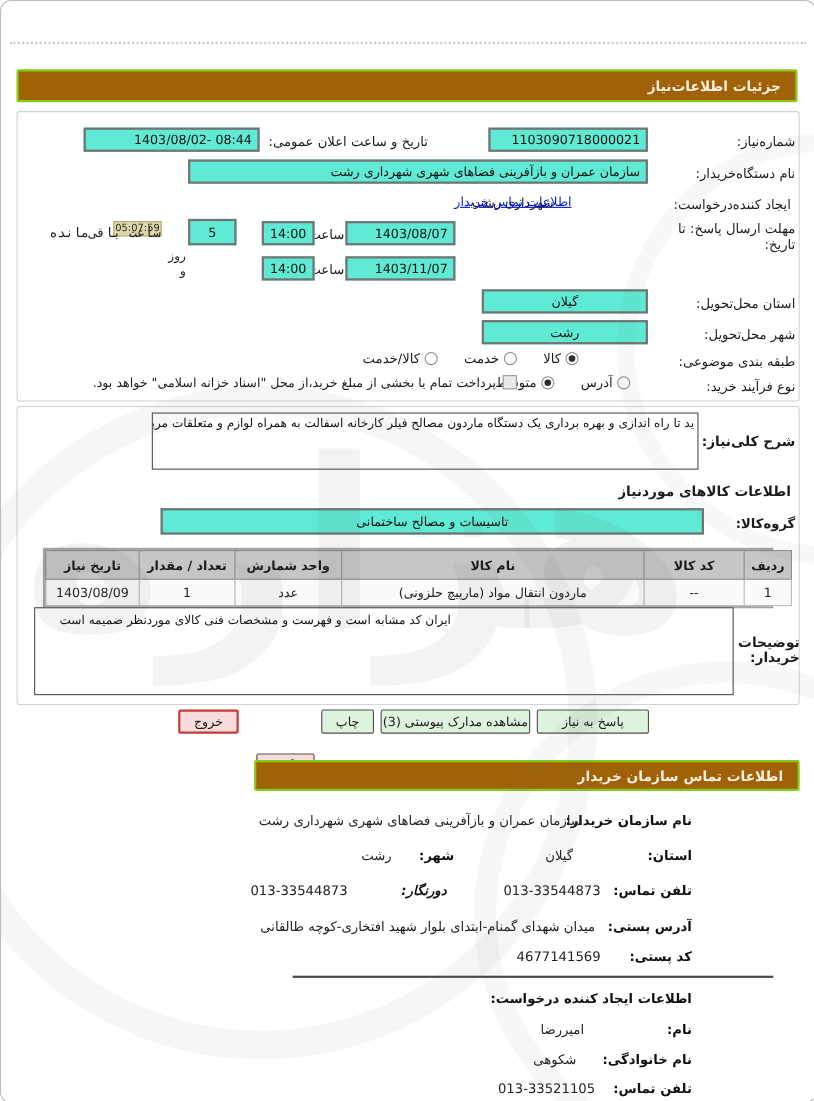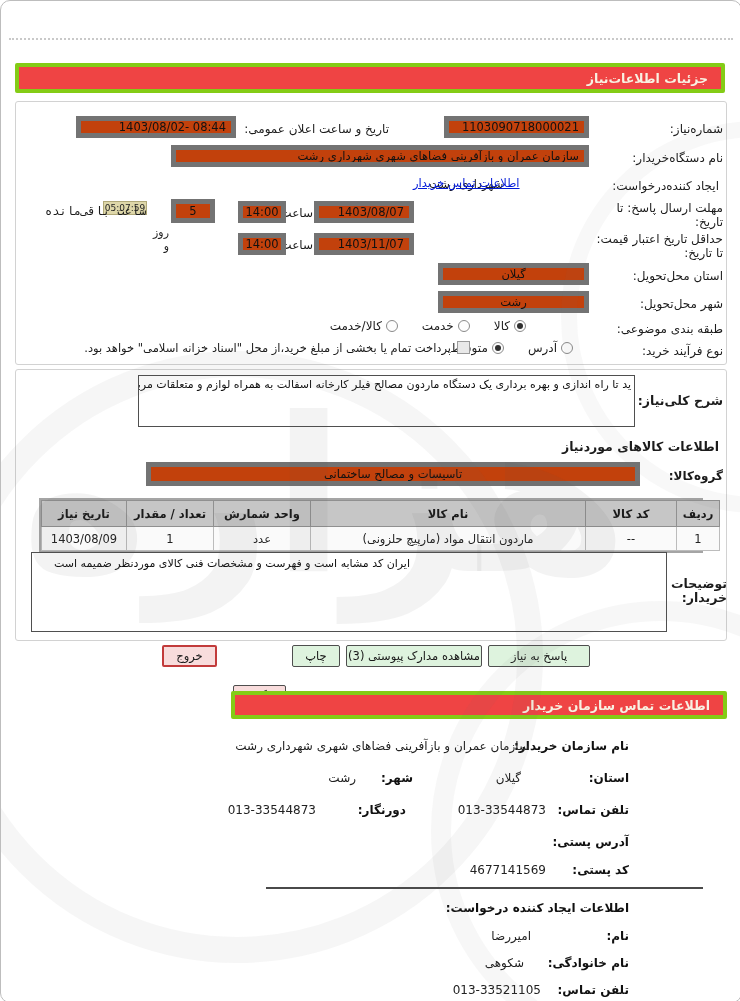--- a/index.html
+++ b/index.html
@@ -3,28 +3,28 @@
 <meta charset="utf-8">
 <style>
   html,body{margin:0;padding:0;background:#ffffff;}
   .page{position:relative;width:740px;height:1001px;background:#fff;border:1px solid #bdbdbd;
         border-radius:10px;overflow:hidden;font-family:"DejaVu Sans",sans-serif;}
 
   
   .lbl{position:absolute;direction:rtl;font-size:12px;color:#1c1c1c;white-space:nowrap;z-index:1;}
   .lbl.b{font-weight:bold;}
   .lbl.wrap{white-space:normal;line-height:14px;text-align:right;}
-  .inp{position:absolute;background:#c2410c;border:5px solid #737373;font-size:11.5px;color:#111;
+  .inp{position:absolute;background:#5eead4;border:2px solid #737373;font-size:11.5px;color:#111;
        direction:rtl;display:flex;align-items:center;z-index:1;box-sizing:border-box;}
   .inp.rt{justify-content:flex-start;padding:0 5px;white-space:nowrap;overflow:hidden;}
   .inp.ctr{justify-content:center;}
   .inp.ltr{direction:ltr;justify-content:flex-end;padding:0 5px;}
-  .bar{position:absolute;background:#ef4444;color:#f8f1e2;font-weight:bold;font-size:12.5px;
+  .bar{position:absolute;background:#a16207;color:#f8f1e2;font-weight:bold;font-size:12.5px;
        direction:rtl;display:flex;align-items:center;padding:0 13px;z-index:1;border-radius:2px;
-       border:4px solid #84cc16;box-sizing:border-box;}
+       border:2px solid #84cc16;box-sizing:border-box;}
   .section{position:absolute;border:1px solid #d2d2d2;border-radius:3px;z-index:0;}
   .rgroup{position:absolute;direction:rtl;display:flex;align-items:center;gap:24px;z-index:1;font-size:12px;color:#1c1c1c;}
   .ritem{display:flex;align-items:center;gap:4px;}
   .radio{width:12px;height:12px;border:1px solid #8a8a8a;border-radius:50%;background:#fdfdfd;
          display:inline-block;position:relative;box-sizing:border-box;}
   .radio.sel::after{content:"";position:absolute;inset:2px;background:#2f2f2f;border-radius:50%;}
   .checkbox{width:11px;height:11px;border:1px solid #9a9a9a;background:#e9e9e9;display:inline-block;flex:0 0 auto;}
   .tarea{position:absolute;border:1px solid #4f4f4f;background:#fff;z-index:1;overflow:hidden;
          font-size:11px;color:#111;box-sizing:border-box;}
   .btn{position:absolute;top:644px;height:22px;font-size:11.5px;color:#1a1a1a;display:flex;align-items:center;
@@ -110,21 +110,21 @@
   .brow-val{position:absolute;direction:rtl;font-size:12px;color:#222;white-space:nowrap;z-index:1;}
   .num{direction:ltr;unicode-bidi:embed;}
   [data-name="contact-org-label"]{right:112px;top:738px;}
   [data-name="contact-org-value"]{right:212px;top:738px;}
   [data-name="contact-province-label"]{right:112px;top:770px;}
   [data-name="contact-province-value"]{right:220px;top:770px;}
   [data-name="contact-city-label"]{right:328px;top:770px;}
   [data-name="contact-city-value"]{right:385px;top:770px;}
   [data-name="contact-phone-label"]{right:112px;top:802px;}
   [data-name="contact-phone-value"]{right:195px;top:802px;}
-  [data-name="contact-fax-label"]{right:335px;top:802px;}
+  [data-name="contact-fax-label"]{right:335px;top:802px;font-style:italic;}
   [data-name="contact-fax-value"]{right:425px;top:802px;}
   [data-name="contact-address-label"]{right:112px;top:834px;}
   [data-name="contact-address-value"]{right:200px;top:834px;}
   [data-name="contact-postal-label"]{right:112px;top:862px;}
   [data-name="contact-postal-value"]{right:195px;top:862px;}
   [data-name="contact-divider"]{position:absolute;left:265px;top:886px;width:437px;border-top:2px solid #4a4a4a;z-index:1;}
   [data-name="creator-info-heading"]{right:112px;top:900px;}
   [data-name="creator-name-label"]{right:112px;top:928px;}
   [data-name="creator-name-value"]{right:210px;top:928px;}
   [data-name="creator-family-label"]{right:112px;top:955px;}
@@ -165,21 +165,20 @@
 
   <div class="lbl wrap" data-name="deadline-label">مهلت ارسال پاسخ: تا تاریخ:</div>
   <div class="inp ltr" data-name="deadline-date-input">1403/08/07</div>
   <div class="lbl" data-name="deadline-hour-label">ساعت</div>
   <div class="inp ctr" data-name="deadline-time-input">14:00</div>
   <div class="inp ctr" data-name="days-input">5</div>
   <div class="lbl wrap" data-name="days-label">روز و</div>
   <div data-name="countdown-box">05:07:59</div>
   <div class="lbl" data-name="remaining-label">ساعت باقی‌مانده</div>
 
-  <div class="lbl wrap" data-name="validity-label">حداقل تاریخ اعتبار قیمت: تا تاریخ:</div>
   <div class="inp ltr" data-name="validity-date-input">1403/11/07</div>
   <div class="lbl" data-name="validity-hour-label">ساعت</div>
   <div class="inp ctr" data-name="validity-time-input">14:00</div>
 
   <div class="lbl" data-name="province-label">استان محل‌تحویل:</div>
   <div class="inp ctr" data-name="province-input">گیلان</div>
   <div class="lbl" data-name="city-label">شهر محل‌تحویل:</div>
   <div class="inp ctr" data-name="city-input">رشت</div>
 
   <div class="lbl" data-name="classification-label">طبقه بندی موضوعی:</div>
@@ -272,20 +271,21 @@
   <div class="brow-val" data-name="contact-province-value">گیلان</div>
   <div class="brow-lbl" data-name="contact-city-label">شهر:</div>
   <div class="brow-val" data-name="contact-city-value">رشت</div>
 
   <div class="brow-lbl" data-name="contact-phone-label">تلفن تماس:</div>
   <div class="brow-val num" data-name="contact-phone-value">013-33544873</div>
   <div class="brow-lbl" data-name="contact-fax-label">دورنگار:</div>
   <div class="brow-val num" data-name="contact-fax-value">013-33544873</div>
 
   <div class="brow-lbl" data-name="contact-address-label">آدرس پستی:</div>
+  <div class="brow-val" data-name="contact-address-value">میدان شهدای گمنام-ابتدای بلوار شهید افتخاری-کوچه  طالقانی</div>
 
   <div class="brow-lbl" data-name="contact-postal-label">کد پستی:</div>
   <div class="brow-val num" data-name="contact-postal-value">4677141569</div>
 
   <div data-name="contact-divider"></div>
 
   <div class="brow-lbl" data-name="creator-info-heading">اطلاعات ایجاد کننده درخواست:</div>
   <div class="brow-lbl" data-name="creator-name-label">نام:</div>
   <div class="brow-val" data-name="creator-name-value">امیررضا</div>
   <div class="brow-lbl" data-name="creator-family-label">نام خانوادگی:</div>

